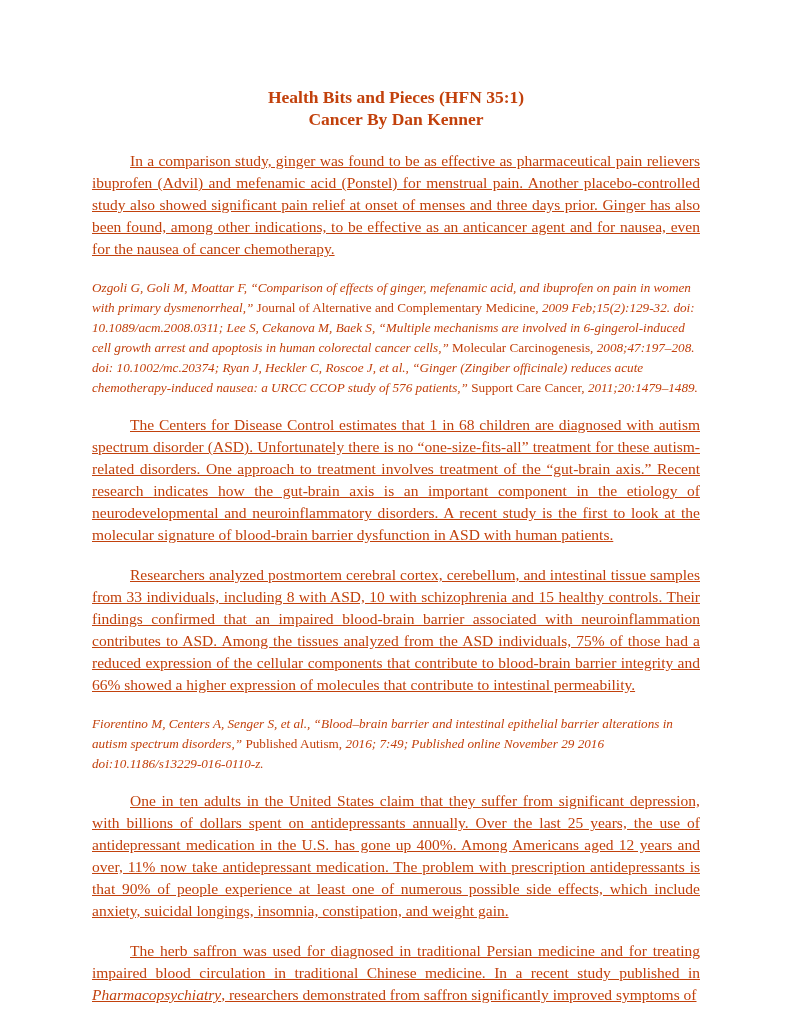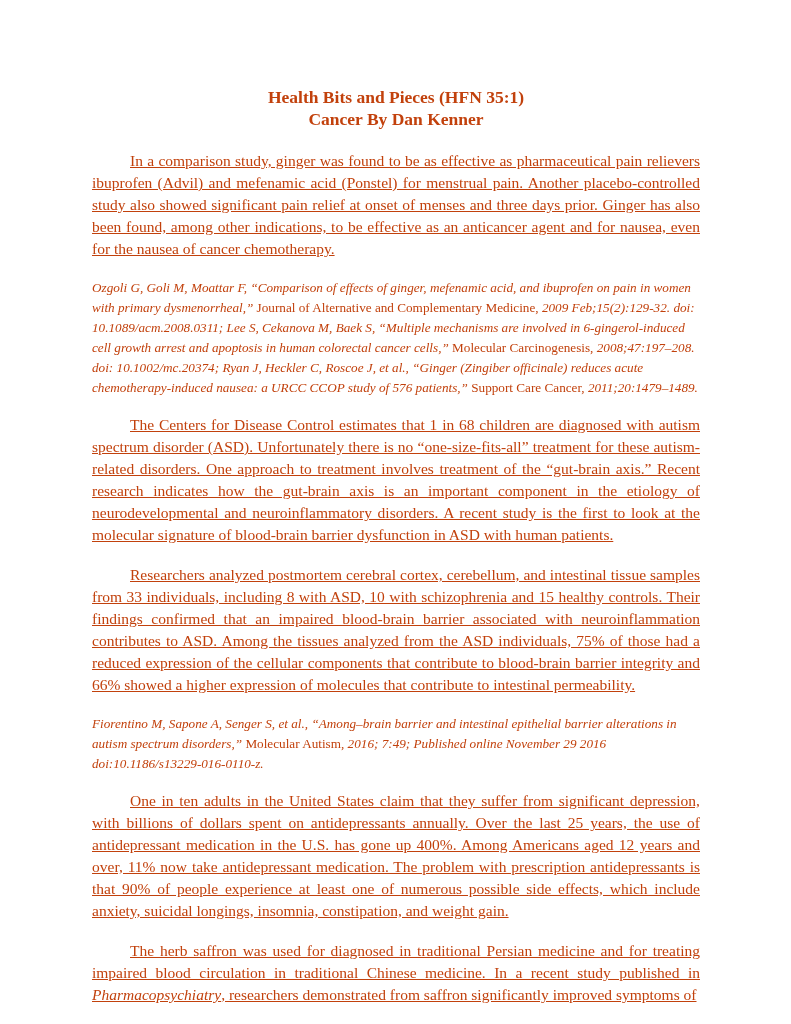--- a/index.html
+++ b/index.html
@@ -64,21 +64,21 @@
     </div>
 
     <section>
       <p class="body-para">In a comparison study, ginger was found to be as effective as pharmaceutical pain relievers ibuprofen (Advil) and mefenamic acid (Ponstel) for menstrual pain. Another placebo-controlled study also showed significant pain relief at onset of menses and three days prior. Ginger has also been found, among other indications, to be effective as an anticancer agent and for nausea, even for the nausea of cancer chemotherapy.</p>
       <p class="citation"><span class="it">Ozgoli G, Goli M, Moattar F, “Comparison of effects of ginger, mefenamic acid, and ibuprofen on pain in women with primary dysmenorrheal,” </span><span>Journal of Alternative and Complementary Medicine, </span><span class="it">2009 Feb;15(2):129-32. doi: 10.1089/acm.2008.0311; Lee S, Cekanova M, Baek S, “Multiple mechanisms are involved in 6-gingerol-induced cell growth arrest and apoptosis in human colorectal cancer cells,” </span><span>Molecular Carcinogenesis, </span><span class="it">2008;47:197–208. doi: 10.1002/mc.20374; Ryan J, Heckler C, Roscoe J, et al., “Ginger (Zingiber officinale) reduces acute chemotherapy-induced nausea: a URCC CCOP study of 576 patients,” </span><span>Support Care Cancer, </span><span class="it">2011;20:1479–1489.</span></p>
     </section>
 
     <section>
       <p class="body-para">The Centers for Disease Control estimates that 1 in 68 children are diagnosed with autism spectrum disorder (ASD). Unfortunately there is no “one-size-fits-all” treatment for these autism-related disorders. One approach to treatment involves treatment of the “gut-brain axis.” Recent research indicates how the gut-brain axis is an important component in the etiology of neurodevelopmental and neuroinflammatory disorders. A recent study is the first to look at the molecular signature of blood-brain barrier dysfunction in ASD with human patients.</p>
       <p class="body-para">Researchers analyzed postmortem cerebral cortex, cerebellum, and intestinal tissue samples from 33 individuals, including 8 with ASD, 10 with schizophrenia and 15 healthy controls. Their findings confirmed that an impaired blood-brain barrier associated with neuroinflammation contributes to ASD. Among the tissues analyzed from the ASD individuals, 75% of those had a reduced expression of the cellular components that contribute to blood-brain barrier integrity and 66% showed a higher expression of molecules that contribute to intestinal permeability.</p>
-      <p class="citation"><span class="it">Fiorentino M, Sapone A, Senger S, et al., “Among–brain barrier and intestinal epithelial barrier alterations in autism spectrum disorders,” </span><span>Molecular Autism, </span><span class="it">2016; 7:49; Published online November 29 2016 doi:10.1186/s13229-016-0110-z.</span></p>
+      <p class="citation"><span class="it">Fiorentino M, Centers A, Senger S, et al., “Blood–brain barrier and intestinal epithelial barrier alterations in autism spectrum disorders,” </span><span>Published Autism, </span><span class="it">2016; 7:49; Published online November 29 2016 doi:10.1186/s13229-016-0110-z.</span></p>
     </section>
 
     <section>
       <p class="body-para">One in ten adults in the United States claim that they suffer from significant depression, with billions of dollars spent on antidepressants annually. Over the last 25 years, the use of antidepressant medication in the U.S. has gone up 400%. Among Americans aged 12 years and over, 11% now take antidepressant medication. The problem with prescription antidepressants is that 90% of people experience at least one of numerous possible side effects, which include anxiety, suicidal longings, insomnia, constipation, and weight gain.</p>
       <p class="body-para"><span>The herb saffron was used for diagnosed in traditional Persian medicine and for treating impaired blood circulation in traditional Chinese medicine. In a recent study published in </span><span class="it">Pharmacopsychiatry</span><span>, researchers demonstrated from saffron significantly improved symptoms of</span></p>
     </section>
 
   </div>
 </div>
 

